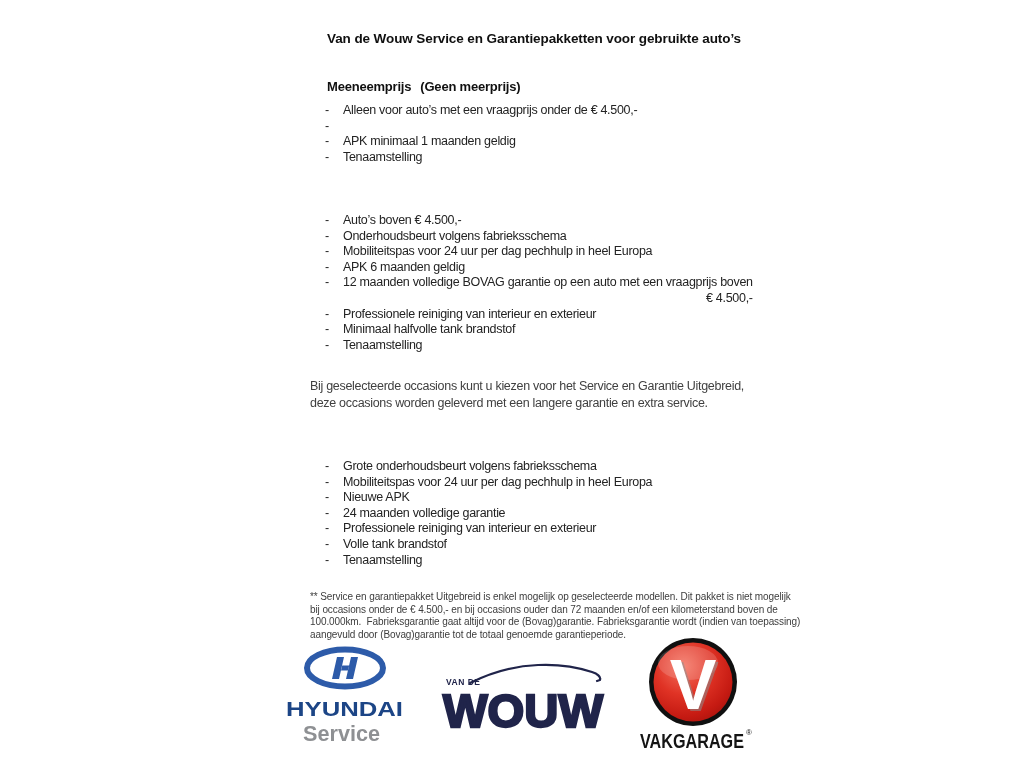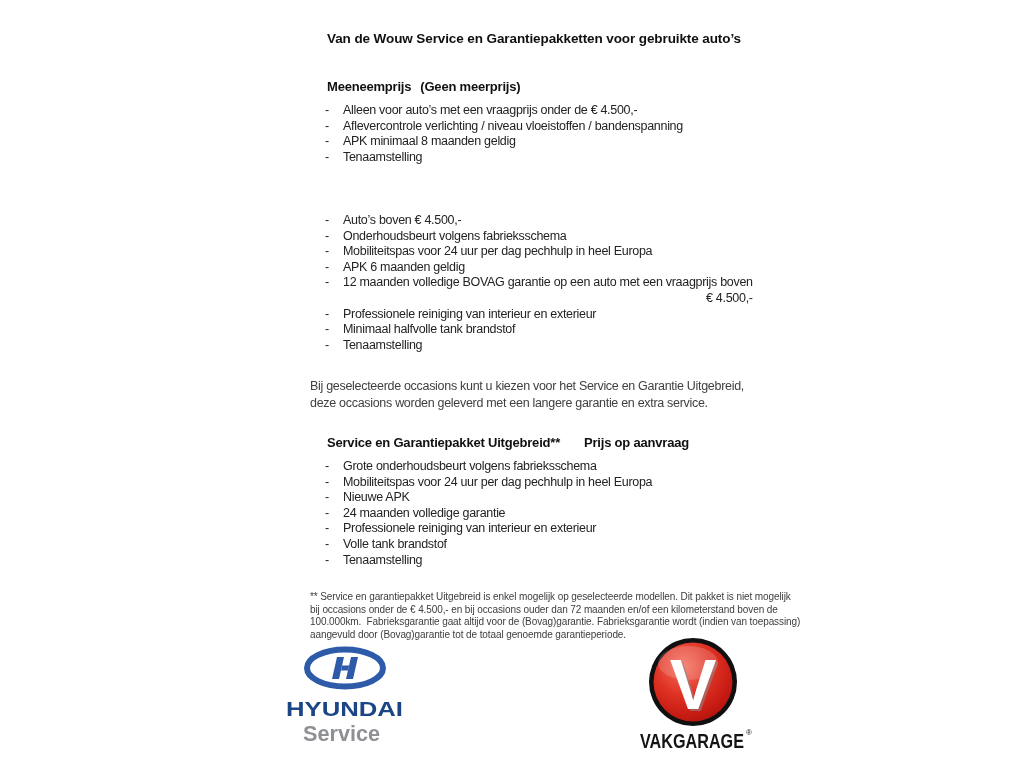--- a/index.html
+++ b/index.html
@@ -55,25 +55,24 @@
   <div class="head" id="head1">
     <span>Meeneemprijs</span><span class="note">(Geen meerprijs)</span>
   </div>
   <ul class="blist" id="list1">
     <li>
         <span class="dash">-</span>
         <span class="btext">Alleen voor auto’s met een vraagprijs onder de € 4.500,-</span>
       </li>
     <li>
         <span class="dash">-</span>
-        <span class="btext">Aflevercontrole verlichting / niveau vloeistoffen / bandenspanning</span>
       </li>
     <li>
         <span class="dash">-</span>
-        <span class="btext">APK minimaal 8 maanden geldig</span>
+        <span class="btext">APK minimaal 1 maanden geldig</span>
       </li>
     <li>
         <span class="dash">-</span>
         <span class="btext">Tenaamstelling</span>
       </li>
   </ul>
 
   <ul class="blist" id="list2">
     <li>
         <span class="dash">-</span>
@@ -106,23 +105,20 @@
       </li>
     <li>
         <span class="dash">-</span>
         <span class="btext">Tenaamstelling</span>
       </li>
   </ul>
 
   <div class="para">Bij geselecteerde occasions kunt u kiezen voor het Service en Garantie Uitgebreid,
 deze occasions worden geleverd met een langere garantie en extra service.</div>
 
-  <div class="head" id="head3">
-    <span>Service en Garantiepakket Uitgebreid**</span><span class="note">Prijs op aanvraag</span>
-  </div>
   <ul class="blist" id="list3">
     <li>
         <span class="dash">-</span>
         <span class="btext">Grote onderhoudsbeurt volgens fabrieksschema</span>
       </li>
     <li>
         <span class="dash">-</span>
         <span class="btext">Mobiliteitspas voor 24 uur per dag pechhulp in heel Europa</span>
       </li>
     <li>
@@ -158,20 +154,27 @@
         <ellipse cx="62" cy="24" rx="38" ry="18.5" fill="none" stroke="#2d5ba9" stroke-width="6"></ellipse>
         <polygon points="54,13 61,13 56,35 49,35" fill="#2d5ba9"></polygon>
         <polygon points="68,13 75,13 70,35 63,35" fill="#2d5ba9"></polygon>
         <polygon points="59.2,21.5 66.2,21.5 65,26.5 58,26.5" fill="#2d5ba9"></polygon>
       </g>
       <text x="3" y="72" font-size="20" font-weight="bold" textLength="117" lengthAdjust="spacingAndGlyphs" fill="#1c4586">HYUNDAI</text>
       <text x="20" y="97" font-size="22" font-weight="bold" textLength="77" lengthAdjust="spacingAndGlyphs" fill="#8e9093">Service</text>
     </svg>
   </div>
 
+  <div class="logo" id="logo-wouw">
+    <svg width="170" height="75" viewBox="0 0 170 75">
+      <path d="M30,23 C48,14 72,6 98,5 C120,4 140,8 152,12 C158,14 161,17 160,20 L157,21" fill="none" stroke="#20244a" stroke-width="2.2" stroke-linecap="round"></path>
+      <text x="6" y="25" font-size="8.5" font-weight="bold" letter-spacing="0.5" fill="#20244a">VAN DE</text>
+      <text x="3" y="67" font-size="47" font-weight="bold" textLength="160" lengthAdjust="spacingAndGlyphs" fill="#20244a" stroke="#20244a" stroke-width="2.4">WOUW</text>
+    </svg>
+  </div>
 
   <div class="logo" id="logo-vakgarage">
     <svg width="122" height="125" viewBox="0 0 122 125">
       <defs>
         <radialGradient id="vgred" cx="38%" cy="30%" r="80%">
           <stop offset="0%" stop-color="#f4715f"></stop>
           <stop offset="45%" stop-color="#e03325"></stop>
           <stop offset="80%" stop-color="#c51a12"></stop>
           <stop offset="100%" stop-color="#a8130d"></stop>
         </radialGradient>

